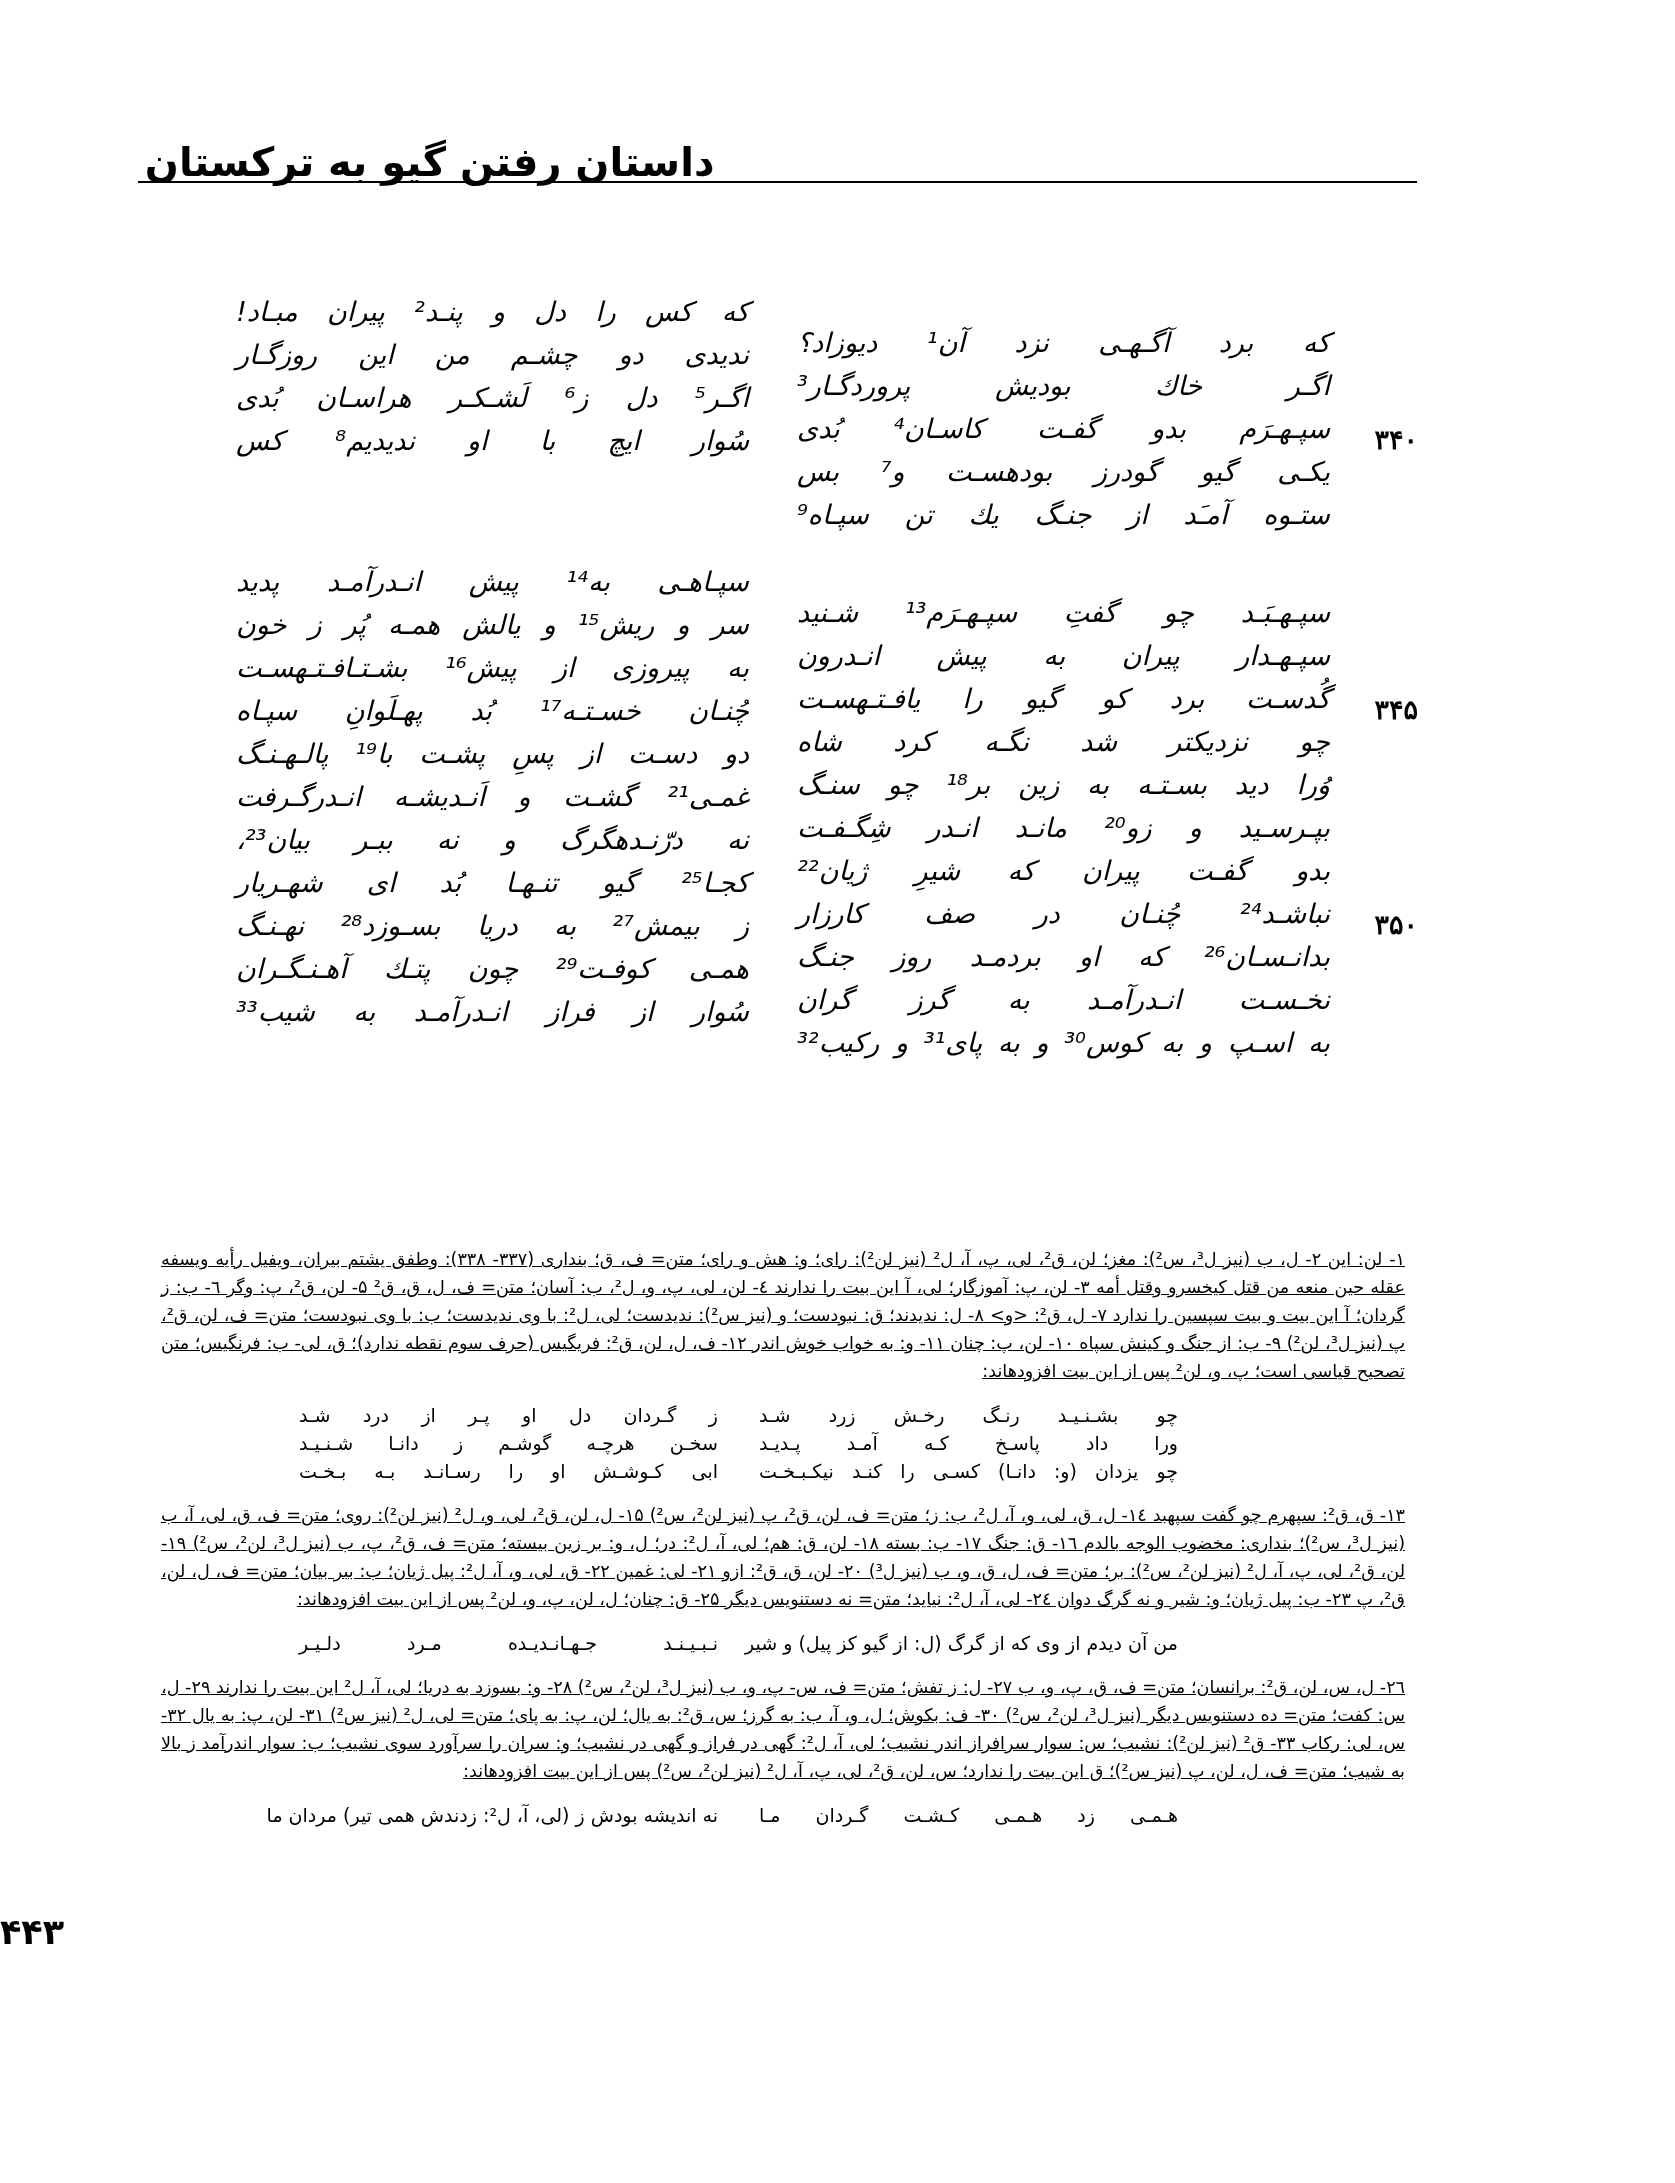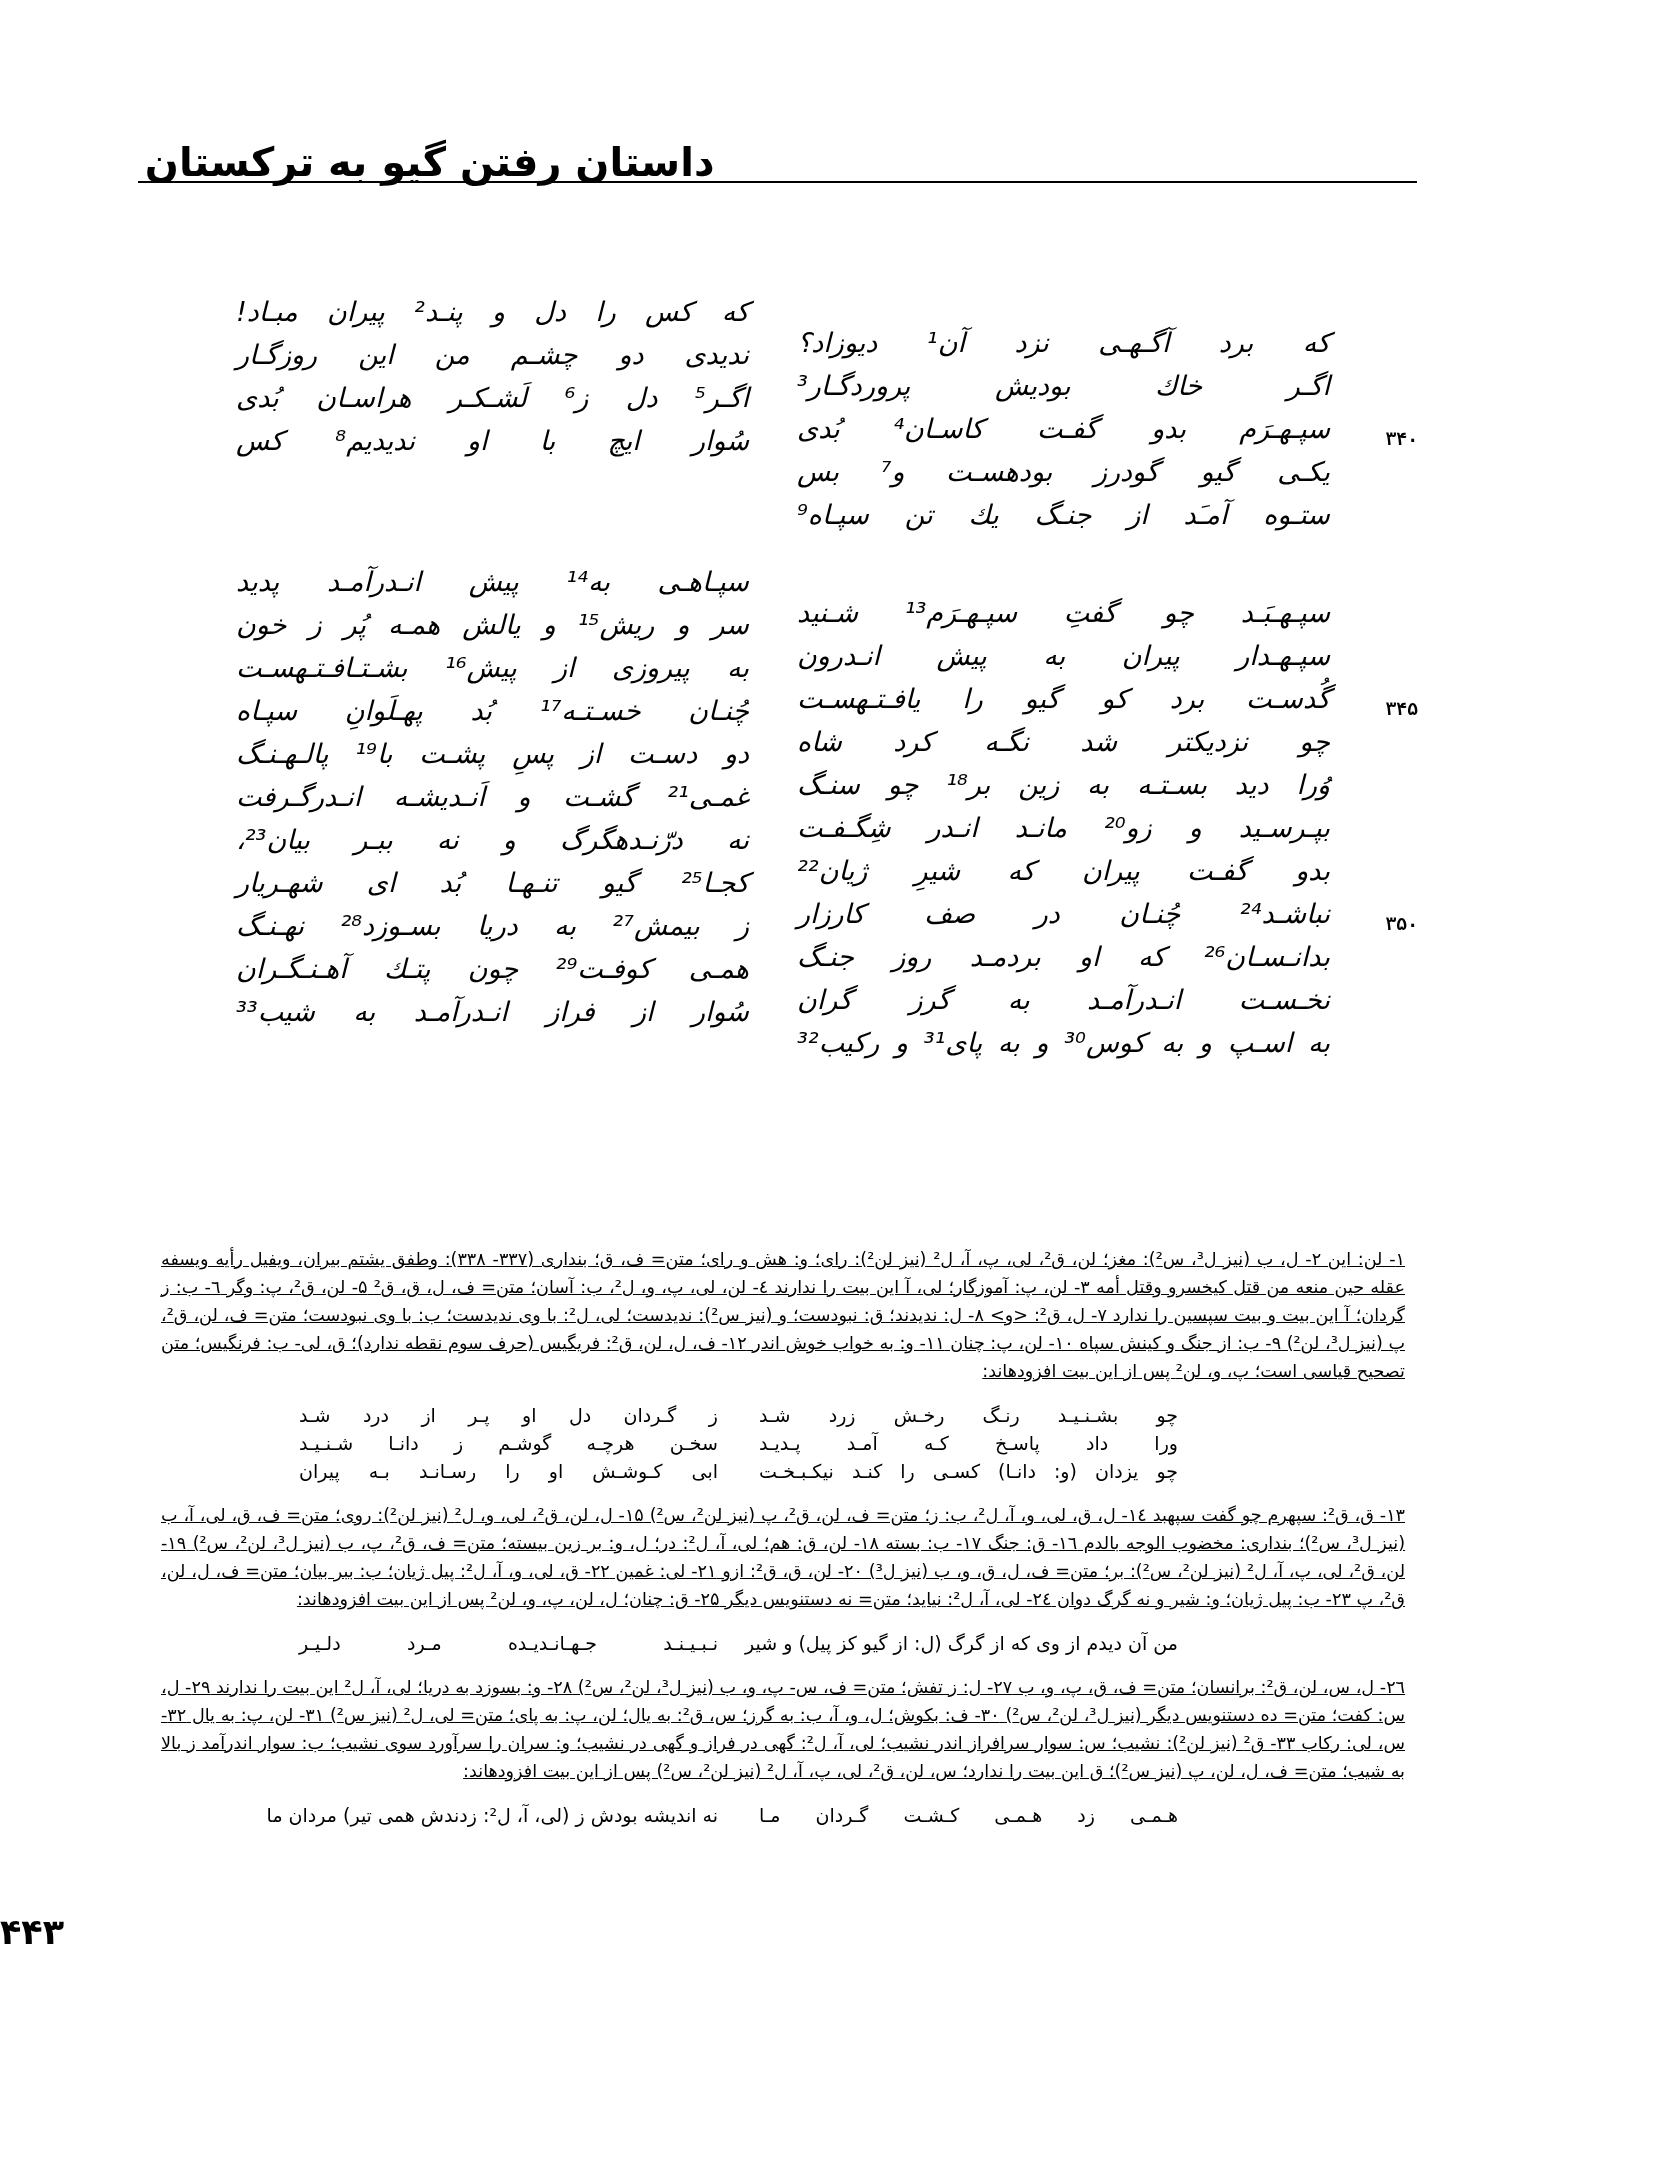--- a/index.html
+++ b/index.html
@@ -9,22 +9,22 @@
   .header { position: absolute; left: 138px; top: 132px; width: 1279px; height: 49px; border-bottom: 2.7px solid #000; }
   .header-title { position: absolute; left: 6.8px; top: 6.8px; font-family: "DejaVu Sans", sans-serif;
                   font-weight: bold; font-size: 40px; direction: rtl; white-space: nowrap; }
   .verses { position: absolute; top: 290px; left: 223px; width: 1215px; }
   .stanza { position: relative; margin-bottom: 55px; }
   .row { position: relative; height: 43px; direction: rtl; }
   .misra { position: absolute; top: 0; font-size: 27px; line-height: 43px; white-space: nowrap;
            font-family: "DejaVu Sans", sans-serif; text-align: justify; text-align-last: justify; font-style: italic; }
   .misra-right { right: 108px; width: 533px; margin-top: 31px; }
   .misra-left { right: 689px; width: 513px; }
-  .verse-num { position: absolute; right: 20px; top: 0; font-size: 18px; line-height: 43px;
-               font-family: Liberation Mono, monospace; font-weight: bold; }
+  .verse-num { position: absolute; right: 20px; top: 0; font-size: 27px; line-height: 43px;
+               font-family: Liberation Sans, sans-serif; font-weight: bold; }
   .footnotes { position: absolute; top: 1229px; left: 145px; width: 1276px; direction: rtl;
                font-family: "DejaVu Sans", sans-serif; font-size: 17.6px; line-height: 28px; text-align: justify; }
   .fn-para { margin: 16px; text-decoration: underline; }
   .fn-verse { display: flex; direction: rtl; justify-content: flex-start; gap: 41px; padding-right: 243px; font-size: 19px; line-height: 28px; }
   .fn-verse span { width: 419px; text-align: justify; text-align-last: justify; white-space: nowrap; }
   .page-number { position: absolute; top: 1912px; left: 0; width: 1573px; 
                  font-family: "DejaVu Sans", sans-serif; font-weight: bold; font-size: 35px; }
 </style>
 </head>
 <body>
@@ -127,21 +127,21 @@
     <div class="fn-verse">
         <span>چو بشـنـیـد رنـگ رخـش زرد شـد</span>
         <span>ز گـردان دل او پـر از درد شـد</span>
       </div>
     <div class="fn-verse">
         <span>ورا داد پاسـخ کـه آمـد پـدیـد</span>
         <span>سخـن هرچـه گوشـم ز دانـا شـنـیـد</span>
       </div>
     <div class="fn-verse">
         <span>چو یزدان (و: دانـا) کسـی را کنـد نیکـبـخـت</span>
-        <span>ابی کـوشـش او را رسـانـد بـه پیران</span>
+        <span>ابی کـوشـش او را رسـانـد بـه بـخـت</span>
       </div>
     <p class="fn-para">۱۳- ق، ق²: سپهرم چو گفت سپهبد  ١٤- ل، ق، لی، و، آ، ل²، ب: ز؛ متن= ف، لن، ق²، پ (نیز لن²، س²)  ۱۵- ل، لن، ق²، لی، و، ل² (نیز لن²): روی؛ متن= ف، ق، لی، آ، ب (نیز ل³، س²)؛ بنداری: مخضوب الوجه بالدم  ١٦- ق: جنگ  ۱۷- ب: بسته  ۱۸- لن، ق: هم؛ لی، آ، ل²: در؛ ل، و: بر زین بیسته؛ متن= ف، ق²، پ، ب (نیز ل³، لن²، س²)  ۱۹- لن، ق²، لی، پ، آ، ل² (نیز لن²، س²): بر؛ متن= ف، ل، ق، و، ب (نیز ل³)  ۲۰- لن، ق، ق²: ازو  ۲۱- لی: غمین  ۲۲- ق، لی، و، آ، ل²: پیل ژیان؛ ب: ببر بیان؛ متن= ف، ل، لن، ق²، پ  ۲۳- ب: پیل ژیان؛ و: شیر و نه گرگ دوان  ۲٤- لی، آ، ل²: نیاید؛ متن= نه دستنویس دیگر  ۲۵- ق: چنان؛ ل، لن، پ، و، لن² پس از این بیت افزودهاند:</p>
     <div class="fn-verse">
         <span>من آن دیدم از وی که از گرگ (ل: از گیو کز پیل) و شیر</span>
         <span>نـبـیـنـد جـهـانـدیـده مـرد دلـیـر</span>
       </div>
     <p class="fn-para">۲٦- ل، س، لن، ق²: برانسان؛ متن= ف، ق، پ، و، ب  ۲۷- ل: ز تفش؛ متن= ف، س- پ، و، ب (نیز ل³، لن²، س²)  ۲۸- و: بسوزد به دریا؛ لی، آ، ل² این بیت را ندارند  ۲۹- ل، س: کفت؛ متن= ده دستنویس دیگر (نیز ل³، لن²، س²)  ۳۰- ف: بکوش؛ ل، و، آ، ب: به گرز؛ س، ق²: به یال؛ لن، پ: به پای؛ متن= لی، ل² (نیز س²)  ۳۱- لن، پ: به یال  ۳۲- س، لی: رکاب  ۳۳- ق² (نیز لن²): نشیب؛ س: سوار سرافراز اندر نشیب؛ لی، آ، ل²: گهی در فراز و گهی در نشیب؛ و: سران را سرآورد سوی نشیب؛ ب: سوار اندرآمد ز بالا به شیب؛ متن= ف، ل، لن، پ (نیز س²)؛ ق این بیت را ندارد؛ س، لن، ق²، لی، پ، آ، ل² (نیز لن²، س²) پس از این بیت افزودهاند:</p>
     <div class="fn-verse">
         <span>هـمـی زد هـمـی کـشـت گـردان مـا</span>
         <span>نه اندیشه بودش ز (لی، آ، ل²: زدندش همی تیر) مردان ما</span>

